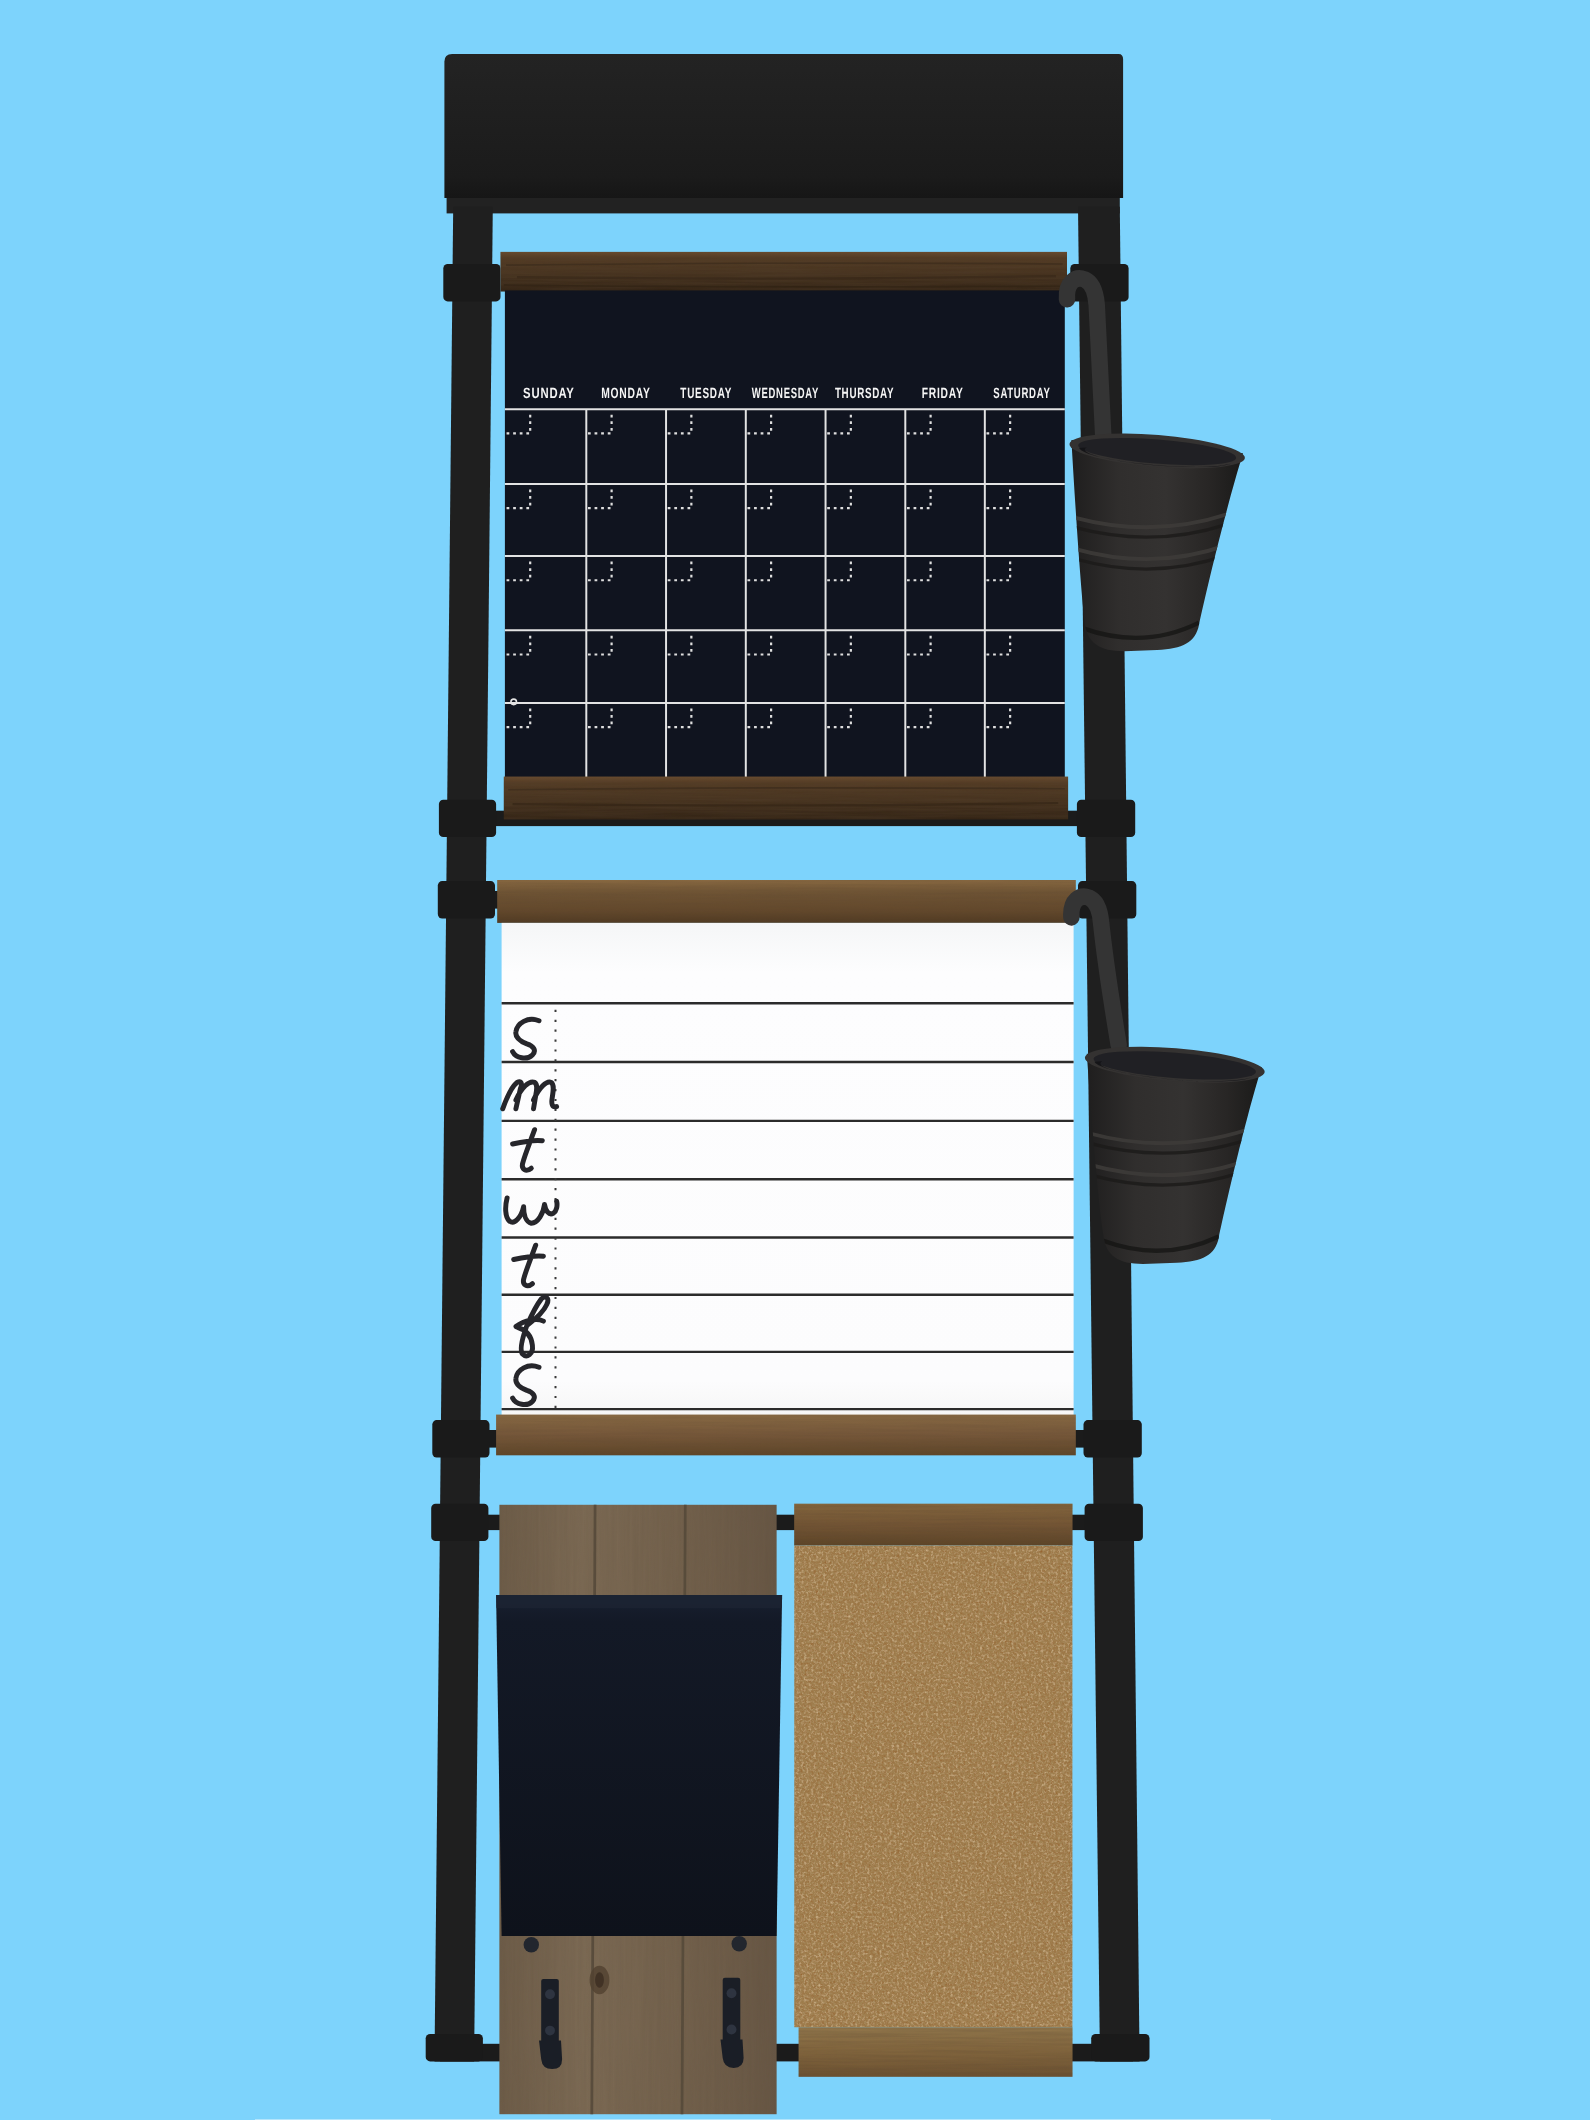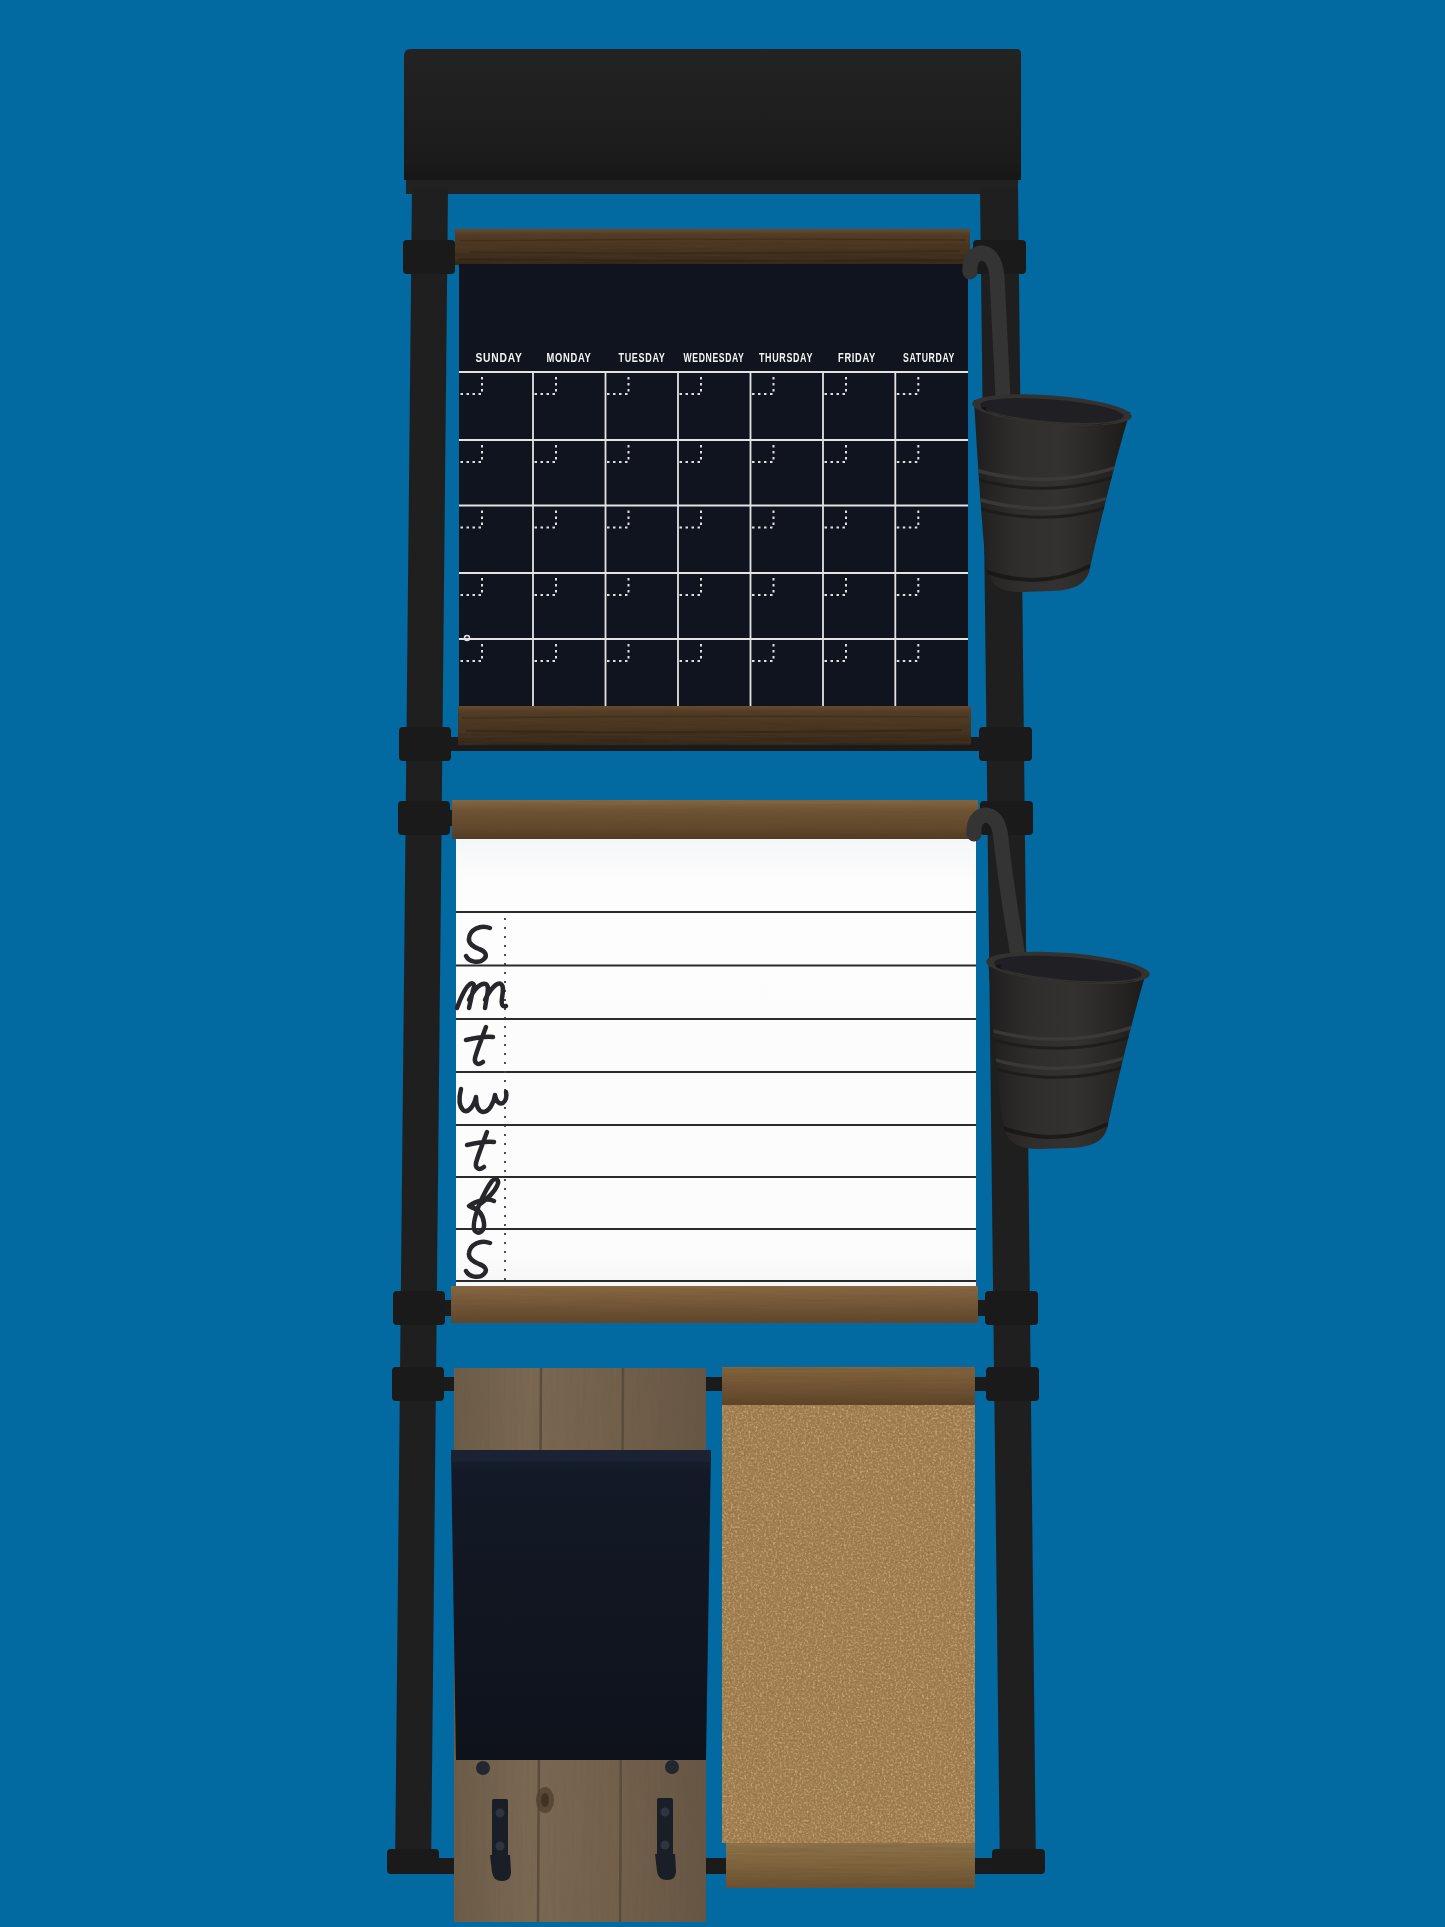--- a/index.html
+++ b/index.html
@@ -1,16 +1,16 @@
 <!DOCTYPE html>
 <html><head>
 <meta charset="utf-8">
 <style>
   html,body{margin:0;padding:0;background:#ffffff;}
-  .stage{position:relative;width:1445px;height:1927px;background:#0369a1;overflow:hidden;font-family:"Liberation Sans",sans-serif;}
+  .stage{position:relative;width:1445px;height:1927px;background:#7dd3fc;overflow:hidden;font-family:"Liberation Sans",sans-serif;}
 </style>
 </head>
 <body>
 <div class="stage">
 <svg width="1445" height="1927" viewBox="0 0 1445 1927">
 <defs>
   <linearGradient id="hdr" x1="0" y1="0" x2="0" y2="1">
     <stop offset="0" stop-color="#232323"></stop>
     <stop offset="0.85" stop-color="#1b1b1b"></stop>
     <stop offset="1" stop-color="#161616"></stop>

